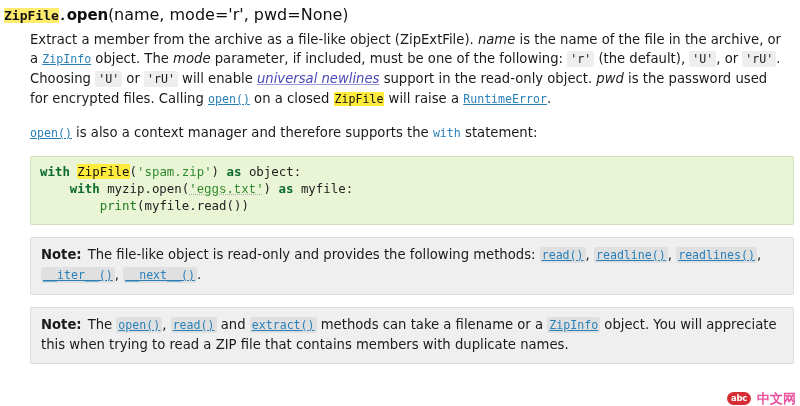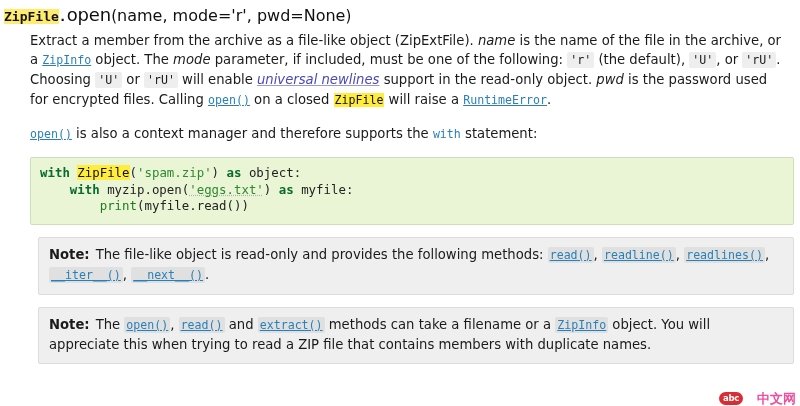--- a/index.html
+++ b/index.html
@@ -40,22 +40,22 @@
     font-weight: 600;
     background: #ffec6e;
     color: #111;
   }
   .sig .dot {
     font-family: "DejaVu Sans Mono", "Liberation Mono", monospace;
     font-size: 13px;
     font-weight: 600;
   }
   .sig .fn {
-    font-weight: 400;
-    font-size: 18px;
+    font-weight: 700;
+    font-size: 15px;
     letter-spacing: -0.1px;
   }
   .sig .paren { font-size: 15px; }
   .sig .param {
     font-size: 16px;
   }
 
   
   .indent {
     padding-left: 30px;
@@ -127,42 +127,43 @@
     background: #ffec3d;
     font-size: 12.4px;
     color: #111;
     padding: 0;
   }
   .codeblock .plain { color: #222; }
   .codeblock .sp-err {
     text-decoration: underline;
     text-decoration-style: dotted;
     text-decoration-color: #b0b0b0;
+    font-family: Liberation Mono, monospace;
   }
 
   
   .note {
-    margin: 12px 0 0 8px;
+    margin: 12px 0 0 0;
     background: #efefef;
     border: 1px solid #dcdcdc;
     border-radius: 2px;
     padding: 7px 12px 8px 10px;
     line-height: 19.5px;
   }
   .note .lbl { font-weight: 700; }
   .note .gap { display: inline-block; width: 6px; }
 
   
   .watermark {
     position: absolute;
     right: 4px;
     bottom: 1px;
     display: flex;
     align-items: center;
-    gap: 14px;
+    gap: 6px;
     opacity: 0.95;
   }
   .watermark .wm-badge {
     background: #d4232a;
     color: #fff;
     font-size: 8.5px;
     font-weight: 700;
     border-radius: 7px;
     padding: 1px 4px 2px 4px;
     letter-spacing: -0.3px;

